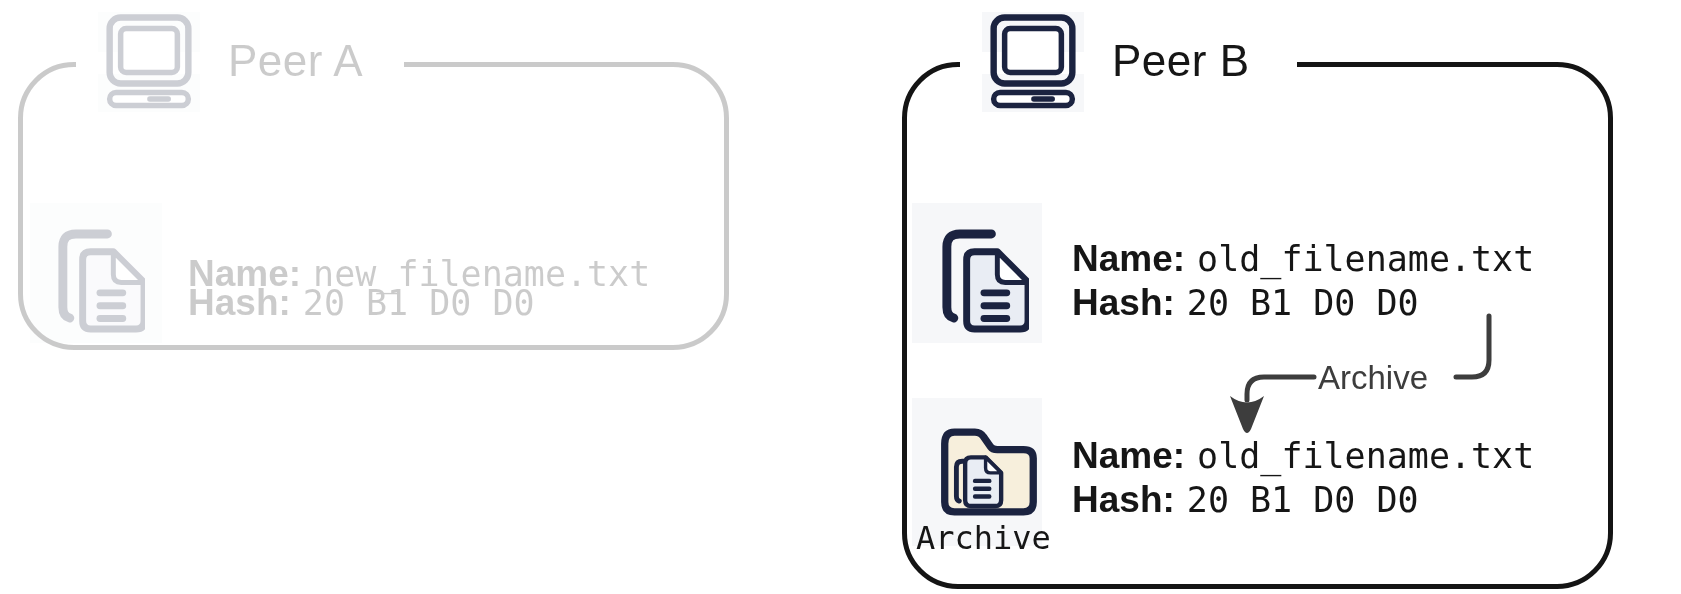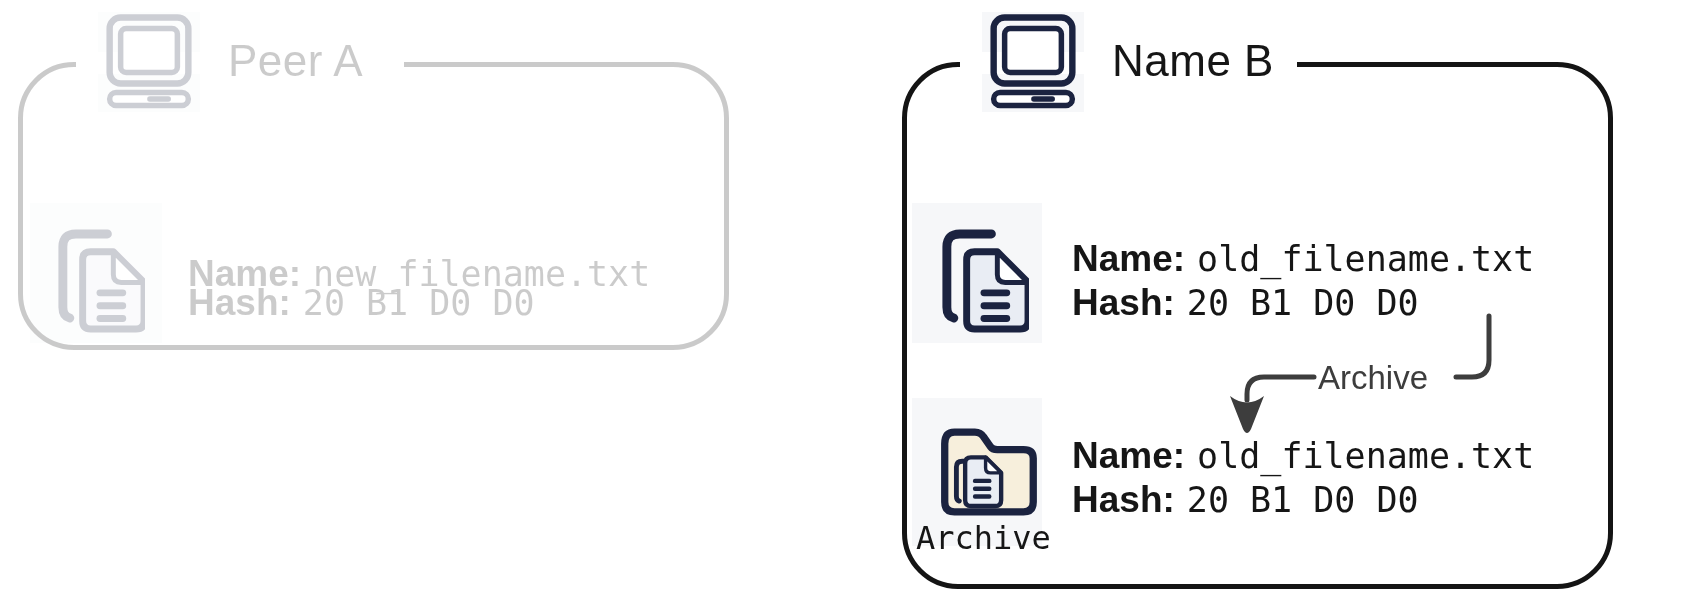--- a/index.html
+++ b/index.html
@@ -87,21 +87,21 @@
 
     <div class="header-gap" style="left:960px;top:52px;width:337px;height:22px;"></div>
 
     <div class="icon-bg" style="left:982px;top:12px;width:102px;height:100px;"></div>
     <svg class="icon" style="left:987px;top:13px;" width="92" height="97" viewBox="0 0 100 106">
       <rect class="ink-s" x="7" y="5" width="86" height="72" rx="12" stroke-width="7" fill="#ffffff"></rect>
       <rect class="white-fill" x="19" y="17" width="62" height="48" rx="6" stroke-width="6"></rect>
       <rect class="white-fill" x="7" y="87" width="86" height="14" rx="7" stroke-width="6"></rect>
       <rect class="ink-f" x="48" y="91" width="26" height="6" rx="3"></rect>
     </svg>
-    <div class="peer-title" style="left:1112px;top:39px;">Name B</div>
+    <div class="peer-title" style="left:1112px;top:39px;">Peer B</div>
 
     <div class="icon-bg" style="left:912px;top:203px;width:130px;height:140px;"></div>
     <svg class="icon" style="left:934px;top:222px;" width="95" height="111" viewBox="0 0 96 112">
       <path class="ink-s" d="M58,12 H26 Q13,12 13,25 V86 Q13,95 20,97" stroke-width="9" stroke-linecap="round"></path>
       <path class="doc-fill" d="M64,30 H41 Q33,30 33,38 V100 Q33,108 41,108 H87 Q95,108 95,100 V61 Z" stroke-width="7" stroke-linejoin="round"></path>
       <path class="flap-fill" d="M64,30 V53 Q64,61 72,61 H95 Z" stroke-width="5" stroke-linejoin="round"></path>
       <rect class="ink-f" x="47" y="68" width="30" height="7" rx="3.5"></rect>
       <rect class="ink-f" x="47" y="81" width="30" height="7" rx="3.5"></rect>
       <rect class="ink-f" x="47" y="94" width="30" height="7" rx="3.5"></rect>
     </svg>

